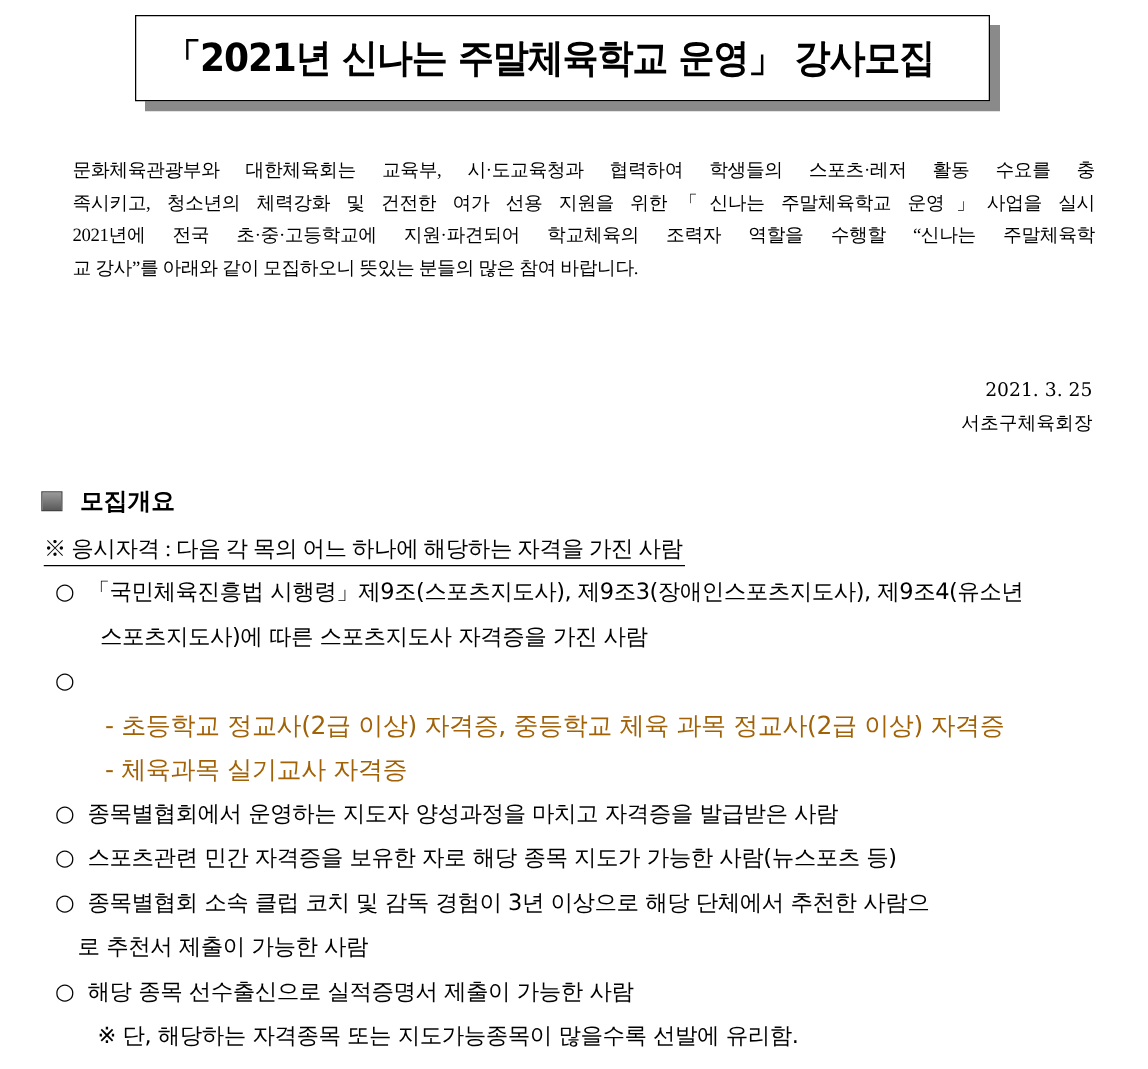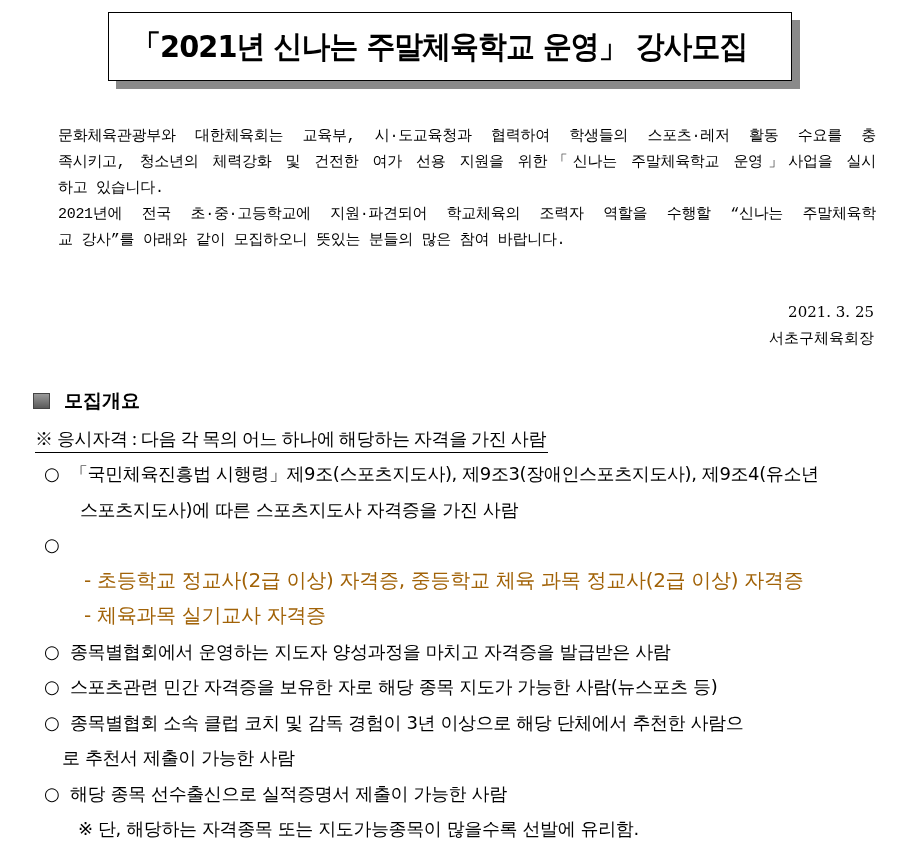--- a/index.html
+++ b/index.html
@@ -43,21 +43,21 @@
       letter-spacing: -1px;
       white-space: nowrap;
       transform: scaleX(0.93);
     }
     
     .intro {
       position: absolute;
       left: 58px;
       top: 124px;
       width: 818px;
-      font-family: Liberation Mono, monospace;
+      font-family: Liberation Serif, serif;
       font-size: 15px;
       line-height: 26px;
       text-align: justify;
       letter-spacing: -0.3px;
     }
     .intro .line {
       display: block;
       white-space: nowrap;
       text-align-last: justify;
     }
@@ -134,21 +134,20 @@
 <body>
 
 <div class="title-shadow"></div>
 <div class="title-box">
   <span class="title-text">「2021년 신나는 주말체육학교 운영」 강사모집</span>
 </div>
 
 <div class="intro">
   <span class="line">문화체육관광부와 대한체육회는 교육부, 시·도교육청과 협력하여 학생들의 스포츠·레저 활동 수요를 충</span>
   <span class="line">족시키고, 청소년의 체력강화 및 건전한 여가 선용 지원을 위한「신나는 주말체육학교 운영」사업을 실시</span>
-  <span class="line last">하고 있습니다.</span>
   <span class="line">2021년에 전국 초·중·고등학교에 지원·파견되어 학교체육의 조력자 역할을 수행할 “신나는 주말체육학</span>
   <span class="line last">교 강사”를 아래와 같이 모집하오니 뜻있는 분들의 많은 참여 바랍니다.</span>
 </div>
 
 <div class="date-block">
   <div>2021. 3. 25</div>
   <div>서초구체육회장</div>
 </div>
 
 <div class="section-header">

